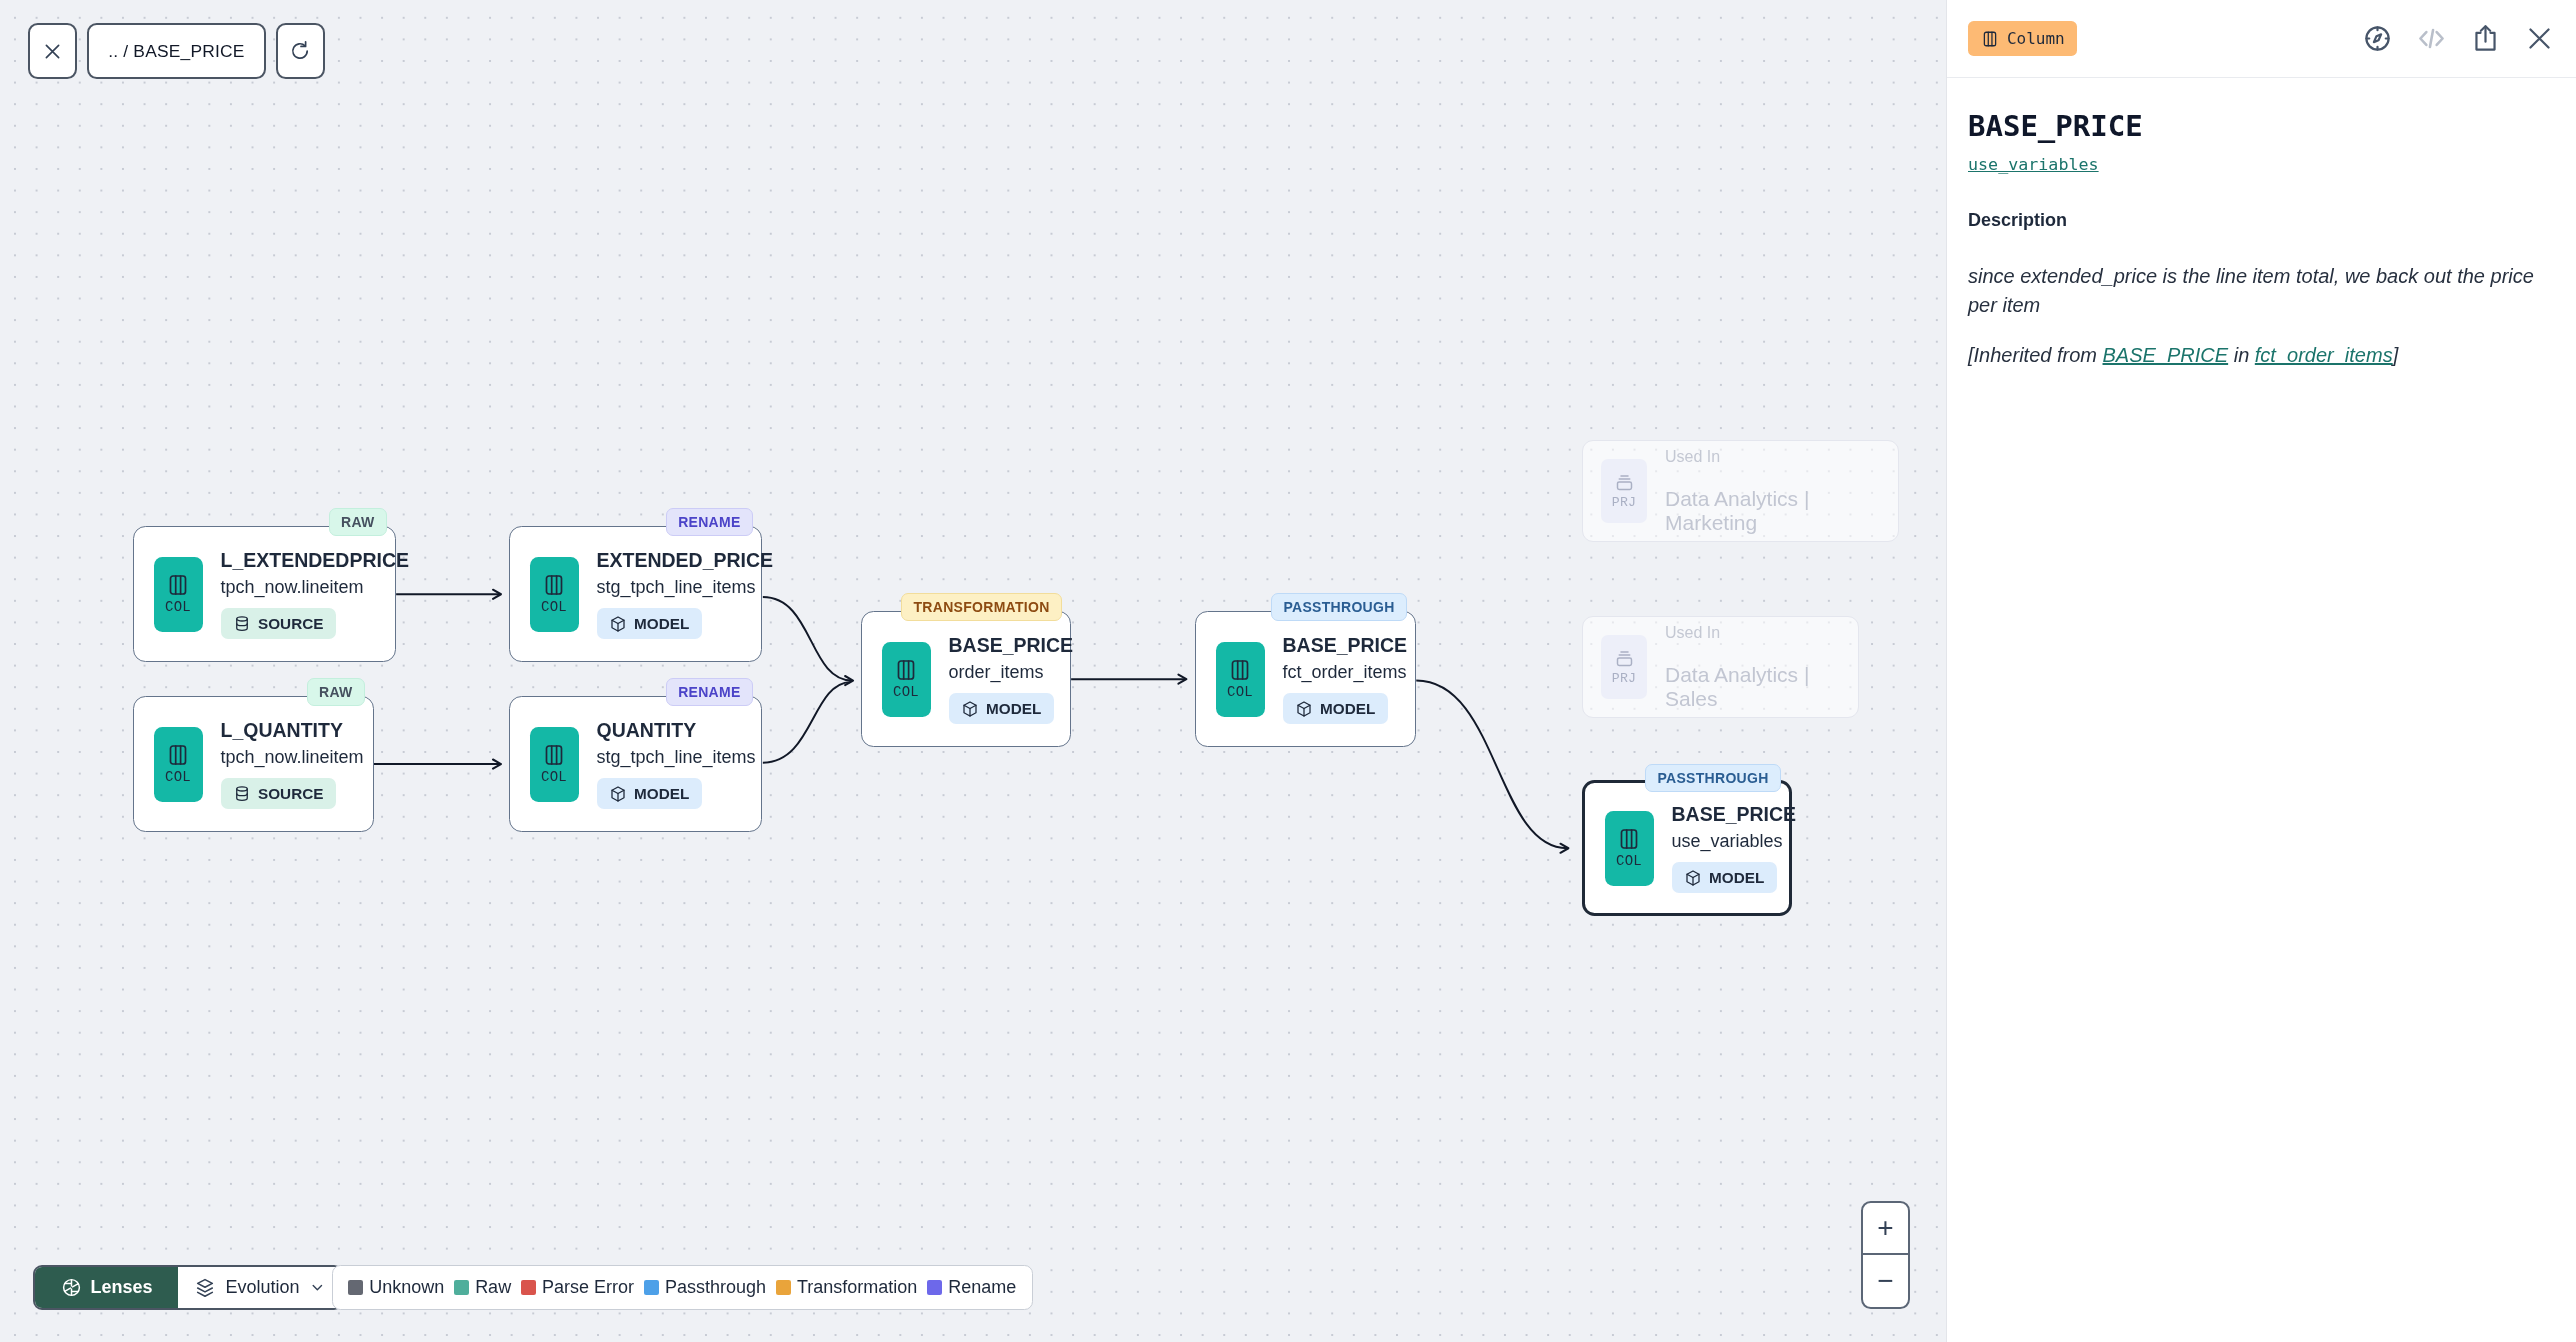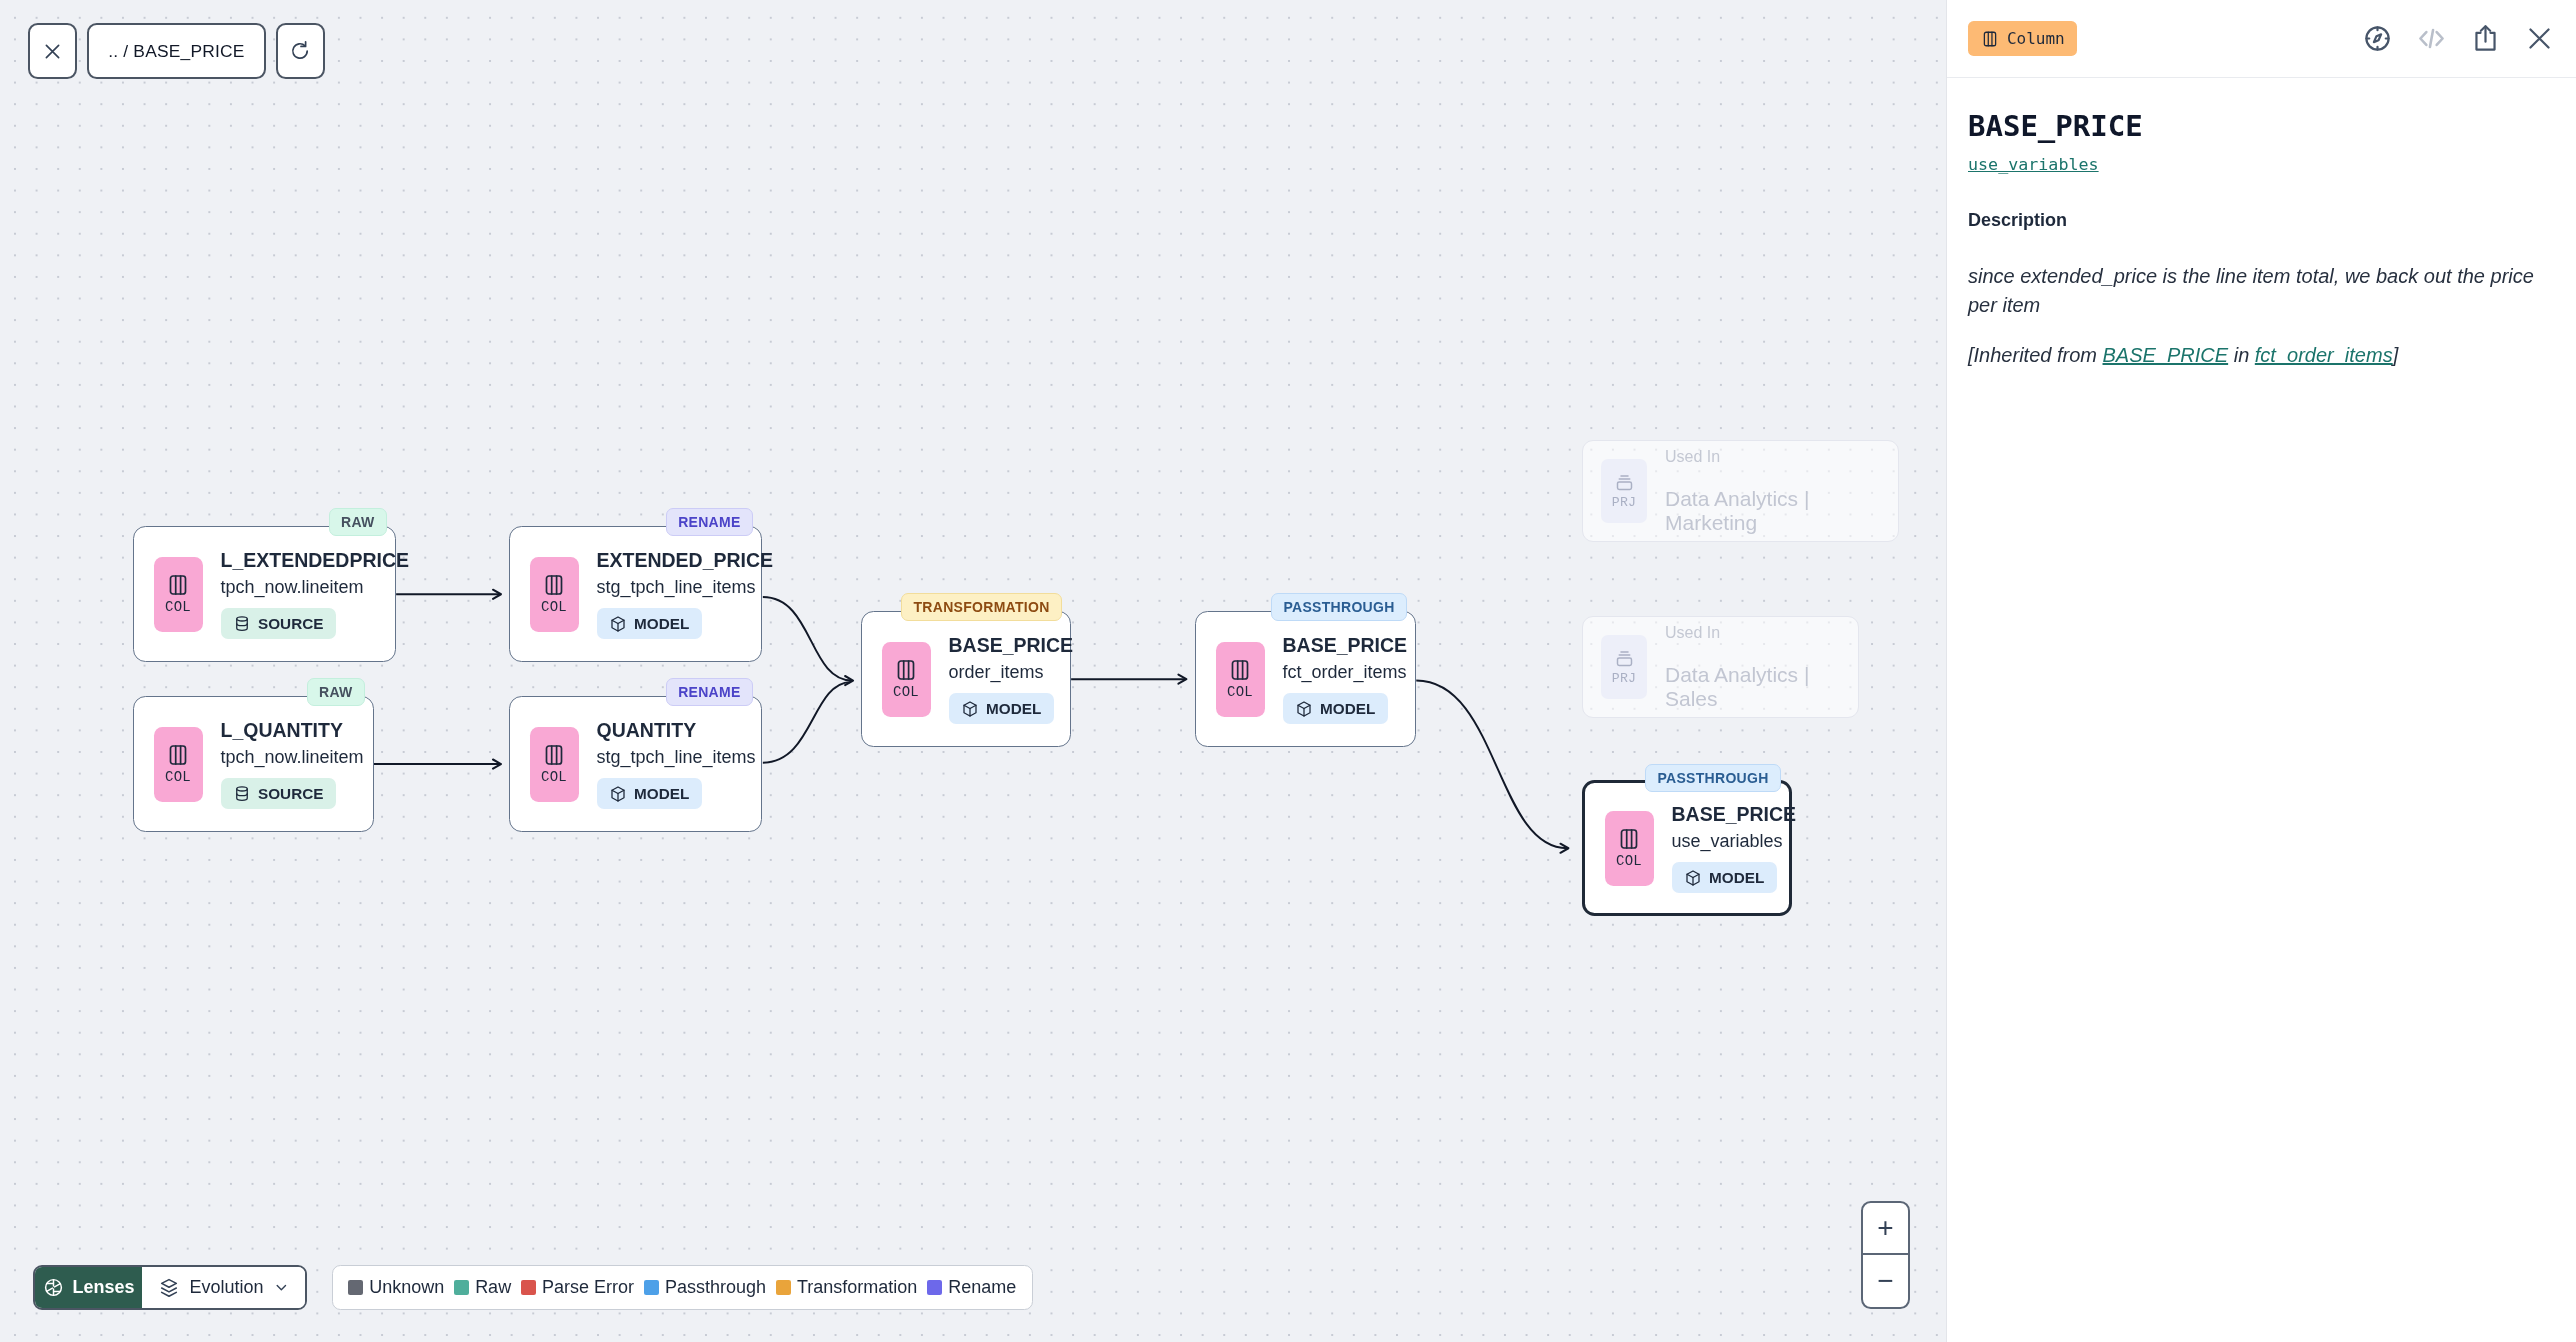--- a/index.html
+++ b/index.html
@@ -26,21 +26,21 @@
   .crumb { padding:0 19.5px; font-size:17.4px; font-weight:500; color:#111827; letter-spacing:0.2px; }
 
   
   .edges { position:absolute; left:0; top:0; z-index:1; }
   .node {
     position:absolute; background:#fff; border:1.4px solid #64748b; border-radius:12.5px;
     height:136px; padding:16.7px 19.5px; display:flex; align-items:center; gap:18px; z-index:5; cursor:pointer;
   }
   .node.selected { border:3.5px solid #1f2937; }
   .col-chip {
-    width:49px; height:75px; background:#f9a8d4; border-radius:8.4px; flex:0 0 auto;
+    width:49px; height:75px; background:#14b8a6; border-radius:8.4px; flex:0 0 auto;
     display:flex; flex-direction:column; align-items:center; justify-content:center; gap:2.8px; color:#1e293b;
   }
   .col-chip svg { width:24px; height:24px; }
   .chip-label { font-family:Liberation Mono, monospace; font-size:14px; letter-spacing:0.3px; }
   .node-title { font-size:19.5px; font-weight:700; color:#1e293b; }
   .node-sub { font-size:18px; margin-top:5.6px; color:#1e293b; }
   .tag { display:inline-flex; align-items:center; gap:7px; margin-top:9.7px;
     height:31px; padding:0 12.5px; border-radius:7px; font-size:15.3px; font-weight:700; color:#1e293b; }
   .tag svg { width:18px; height:18px; }
   .t-source { background:#d9f1e8; }
@@ -62,21 +62,21 @@
   .ghost-chip { width:46px; height:64px; background:#edeff9; border-radius:7px; flex:0 0 auto;
     display:flex; flex-direction:column; align-items:center; justify-content:center; gap:2.1px; color:#aab0c4; }
   .ghost-chip svg { width:21px; height:21px; }
   .ghost-chip .chip-label { font-size:13.2px; }
   .ghost-kicker { font-size:16px; color:#c4c8d3; }
   .ghost-name { font-size:21px; margin-top:21px; color:#c2c6d2; }
 
   
   .lens-wrap { position:absolute; left:33px; top:1265px; height:45px; display:flex; z-index:30;
     border:2.1px solid #4b5563; border-radius:9px; overflow:hidden; background:#fff; }
-  .lens-btn { display:flex; align-items:center; gap:8.4px; padding:0 8px; background:#2e5c4f; color:#fff;
+  .lens-btn { display:flex; align-items:center; gap:8.4px; padding:0 26px; background:#2e5c4f; color:#fff;
     font-size:18px; font-weight:600; cursor:pointer; }
   .lens-btn svg { width:21px; height:21px; }
   .evo-btn { display:flex; align-items:center; gap:9.7px; padding:0 15.3px; background:#fff; color:#1e293b;
     font-size:18px; font-weight:500; cursor:pointer; }
   .evo-btn svg.stack { width:22px; height:22px; color:#334155; }
   .evo-btn svg.chev { width:16.7px; height:16.7px; color:#334155; }
 
   .legend { position:absolute; left:332px; top:1265px; height:45px; display:flex; align-items:center; gap:10px;
     padding:0 15.3px; background:#fff; border:1.4px solid #c9ced6; border-radius:8.4px; z-index:30; }
   .leg-item { display:flex; align-items:center; gap:6.3px; }

